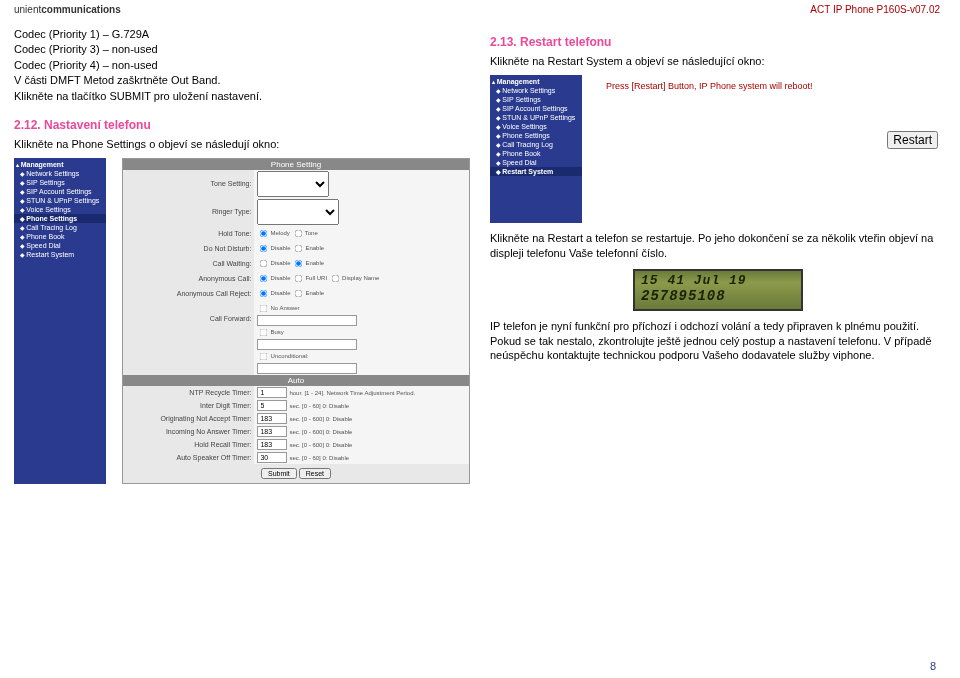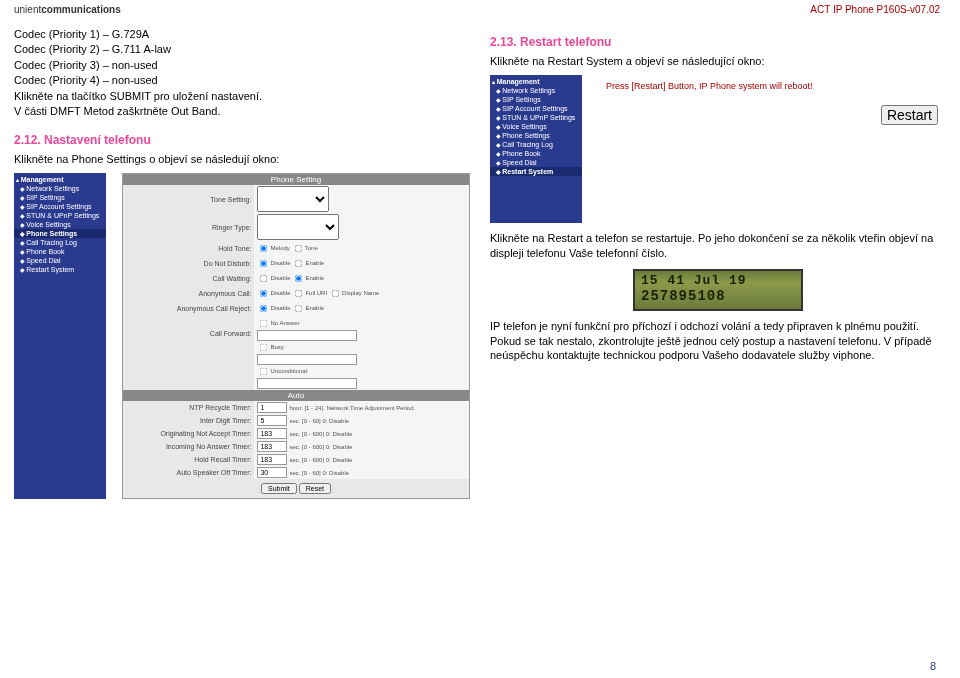--- a/index.html
+++ b/index.html
@@ -72,39 +72,40 @@
   .btn-row button { font-size: 7px; padding: 0 5px; }
   
   .restart-panel {
     flex: 1;
     font-size: 9px;
     color: #a00;
     padding: 6px 8px;
     position: relative;
   }
   .restart-panel .rbtn {
-    font-size: 14px;
+    font-size: 12px;
     padding: 0 4px;
     position: absolute;
     right: 8px;
-    top: 30px;
+    top: 56px;
   }
   .lcd {
     width: 170px;
     height: 42px;
     margin: 6px auto;
     background: linear-gradient(#6b7a3a, #8b9a4a 30%, #6b7a3a);
     border: 2px solid #333;
     font-family: "Courier New", monospace;
     color: #1a2200;
     font-size: 14px;
     font-weight: bold;
     padding: 2px 6px;
     line-height: 1.2;
     letter-spacing: 1px;
+    font-style: italic;
   }
   .lcd .l1 { font-size: 13px; }
   .lcd .l2 { font-size: 14px; }
   .para { font-size: 11px; line-height: 1.35; margin: 8px 0; }
   .page-num {
     position: absolute;
     right: 24px;
     bottom: 6px;
     color: #2a3a8f;
     font-size: 11px;
@@ -118,25 +119,24 @@
     <span class="u">unient</span><span class="c">communications</span>
   </div>
   <div class="model">ACT IP Phone P160S-v07.02</div>
 </div>
 
 <div class="content">
 
   <div class="col">
     <div class="intro">
       <div>Codec (Priority 1) – G.729A</div>
-      <div>Codec (Priority 2) – G.711 A-law</div>
       <div>Codec (Priority 3) – non-used</div>
       <div>Codec (Priority 4) – non-used</div>
+      <div>V části DMFT Metod zaškrtněte Out Band.</div>
       <div>Klikněte na tlačítko SUBMIT pro uložení nastavení.</div>
-      <div>V části DMFT Metod zaškrtněte Out Band.</div>
     </div>
 
     <div class="h2">2.12. Nastavení telefonu</div>
     <div class="sub"><span>Klikněte na Phone Settings o objeví se následují okno:</span></div>
 
     <div class="ui-row">
 
       <div class="sidebar">
         <div class="mi hdr">Management</div>
         <div class="mi">Network Settings</div>

